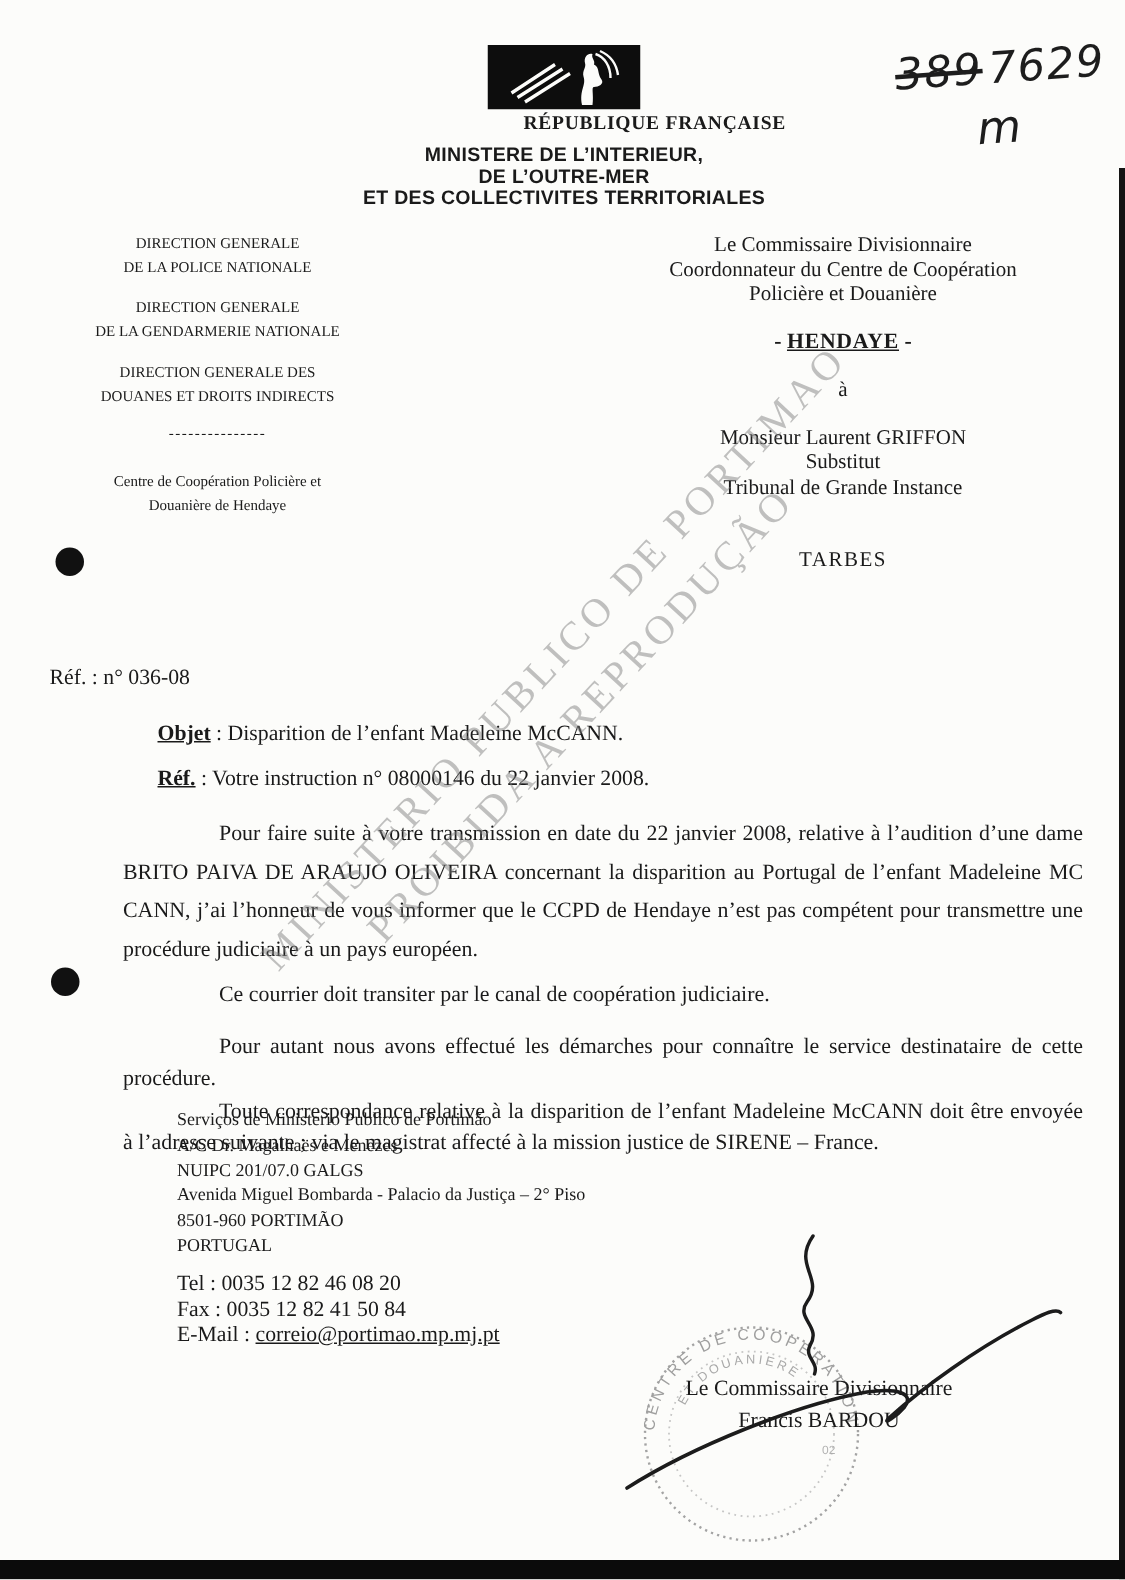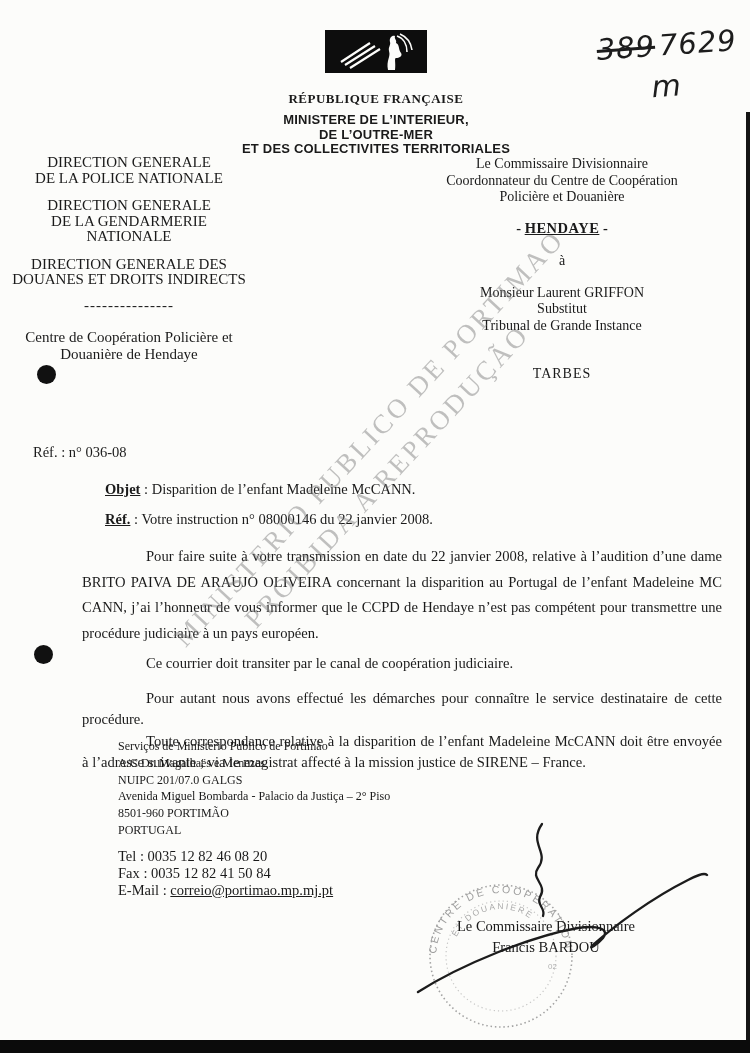--- a/index.html
+++ b/index.html
@@ -21,27 +21,27 @@
   .handnote { position:absolute; left:598px; top:28px; width:140px; color:#1d1d1d;
     font-family:"DejaVu Sans", sans-serif; transform:rotate(-4deg); }
   .handnote-line1 { font-size:29px; font-style:italic; letter-spacing:1px; }
   .handnote-line1 .strike { text-decoration:line-through; text-decoration-thickness:3px; margin-right:4px; }
   .handnote-line2 { font-size:30px; font-style:italic; margin:6px 0 0 52px; }
 
   
   .header-center { position:absolute; left:228px; top:30px; width:296px; text-align:center; }
   .logo { display:block; margin:0 auto; }
   .motto { font-size:10.5px; font-style:italic; font-weight:bold; margin-top:2px; }
-  .republic { font-size:13px; font-weight:bold; letter-spacing:0.5px; margin-top:18px; }
+  .republic { font-size:13px; font-weight:bold; letter-spacing:0.5px; margin-top:1px;text-align:right; }
   .ministry { margin-top:6px; font-family:"Liberation Sans", sans-serif; font-weight:600;
     font-size:13px; line-height:14.5px; letter-spacing:0.2px; }
 
   
-  .col-left { position:absolute; left:10px; top:155px; width:238px; text-align:center;
-    font-size:15px; line-height:15.5px; }
+  .col-left { position:absolute; left:26px; top:155px; width:238px; text-align:center;
+    font-size:10px; line-height:15.5px; }
   .col-left .dir { margin-bottom:12px; }
   .col-left .dir3 { margin-bottom:10px; }
   .col-left .sep { letter-spacing:1px; margin:3px 0 16px 0; }
   .col-left .ccpd { line-height:16.5px; }
 
   .col-right { position:absolute; left:412px; top:156px; width:300px; text-align:center;
     font-size:14px; line-height:16.5px; }
   .col-right .date { margin-bottom:20px; }
   .col-right .sender { margin-bottom:14px; }
   .col-right .hendaye { font-weight:bold; font-size:14.5px; margin-bottom:17px; }

